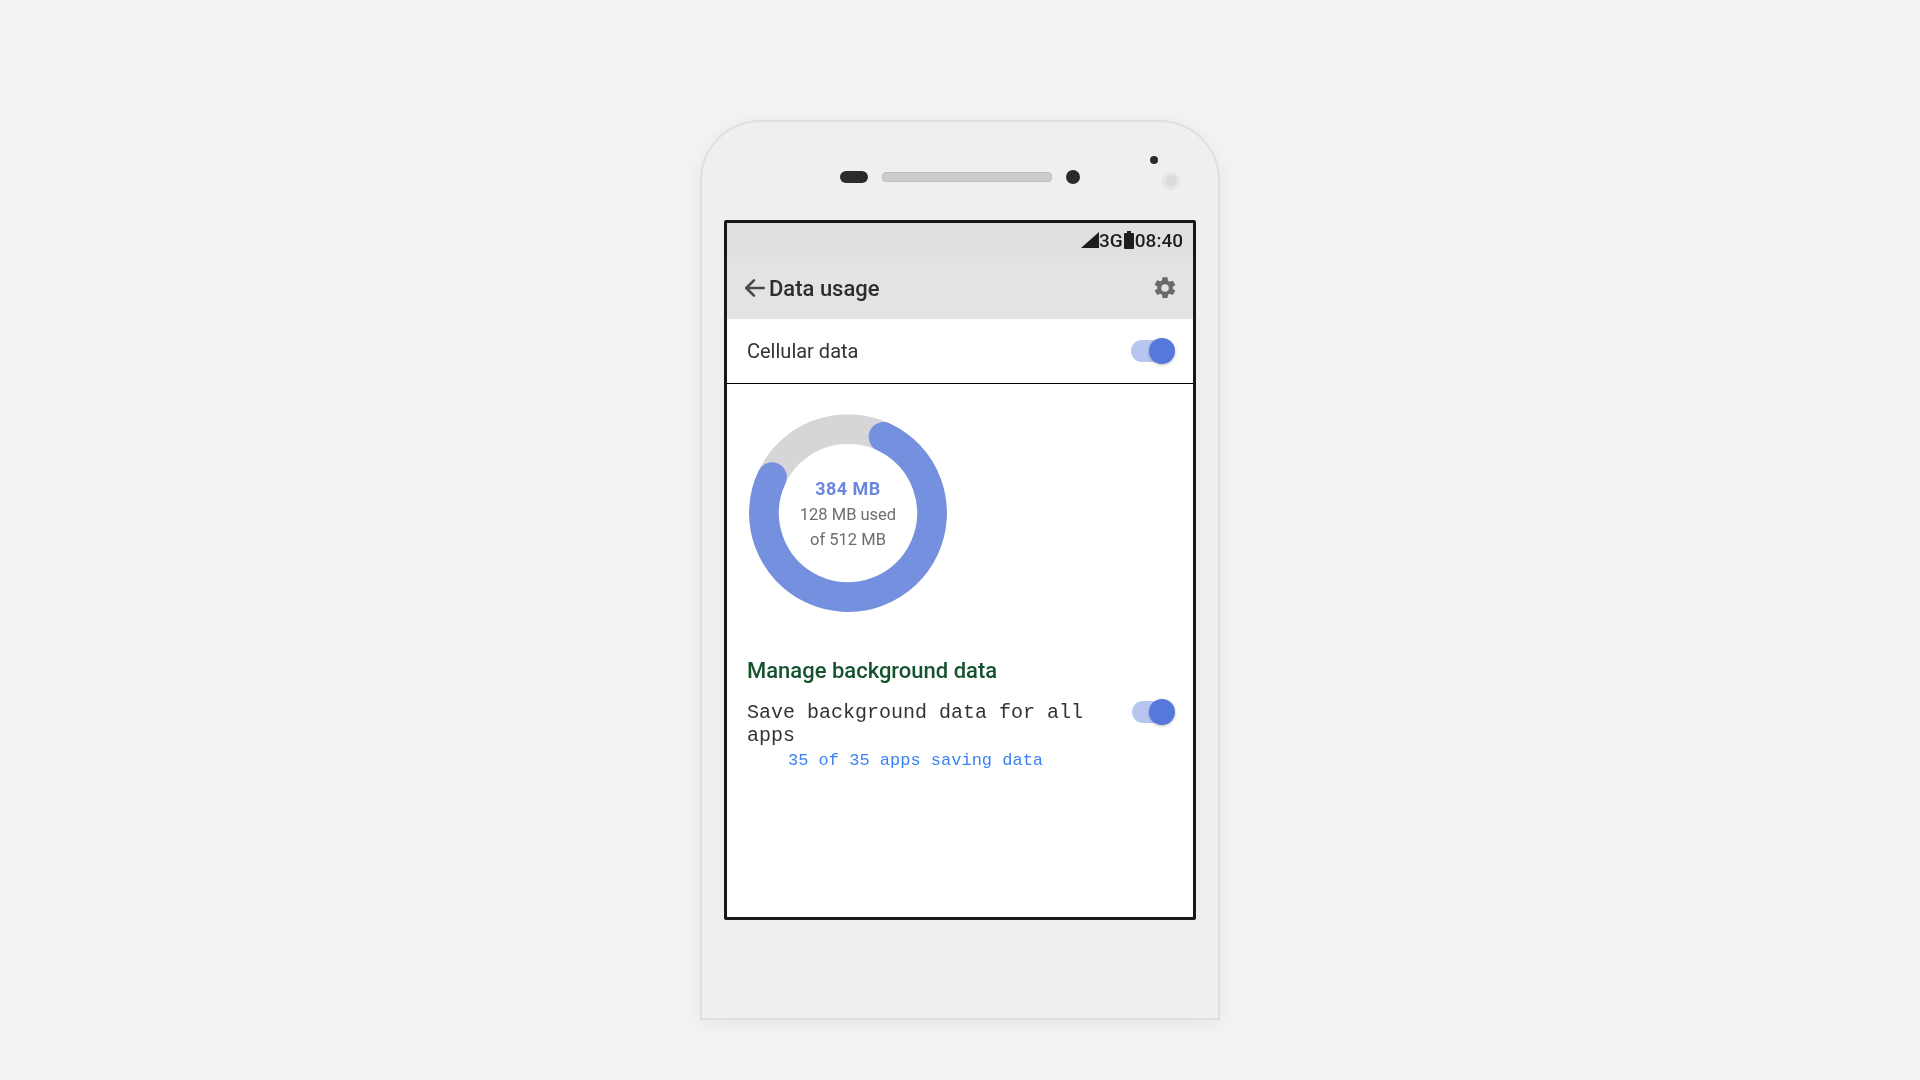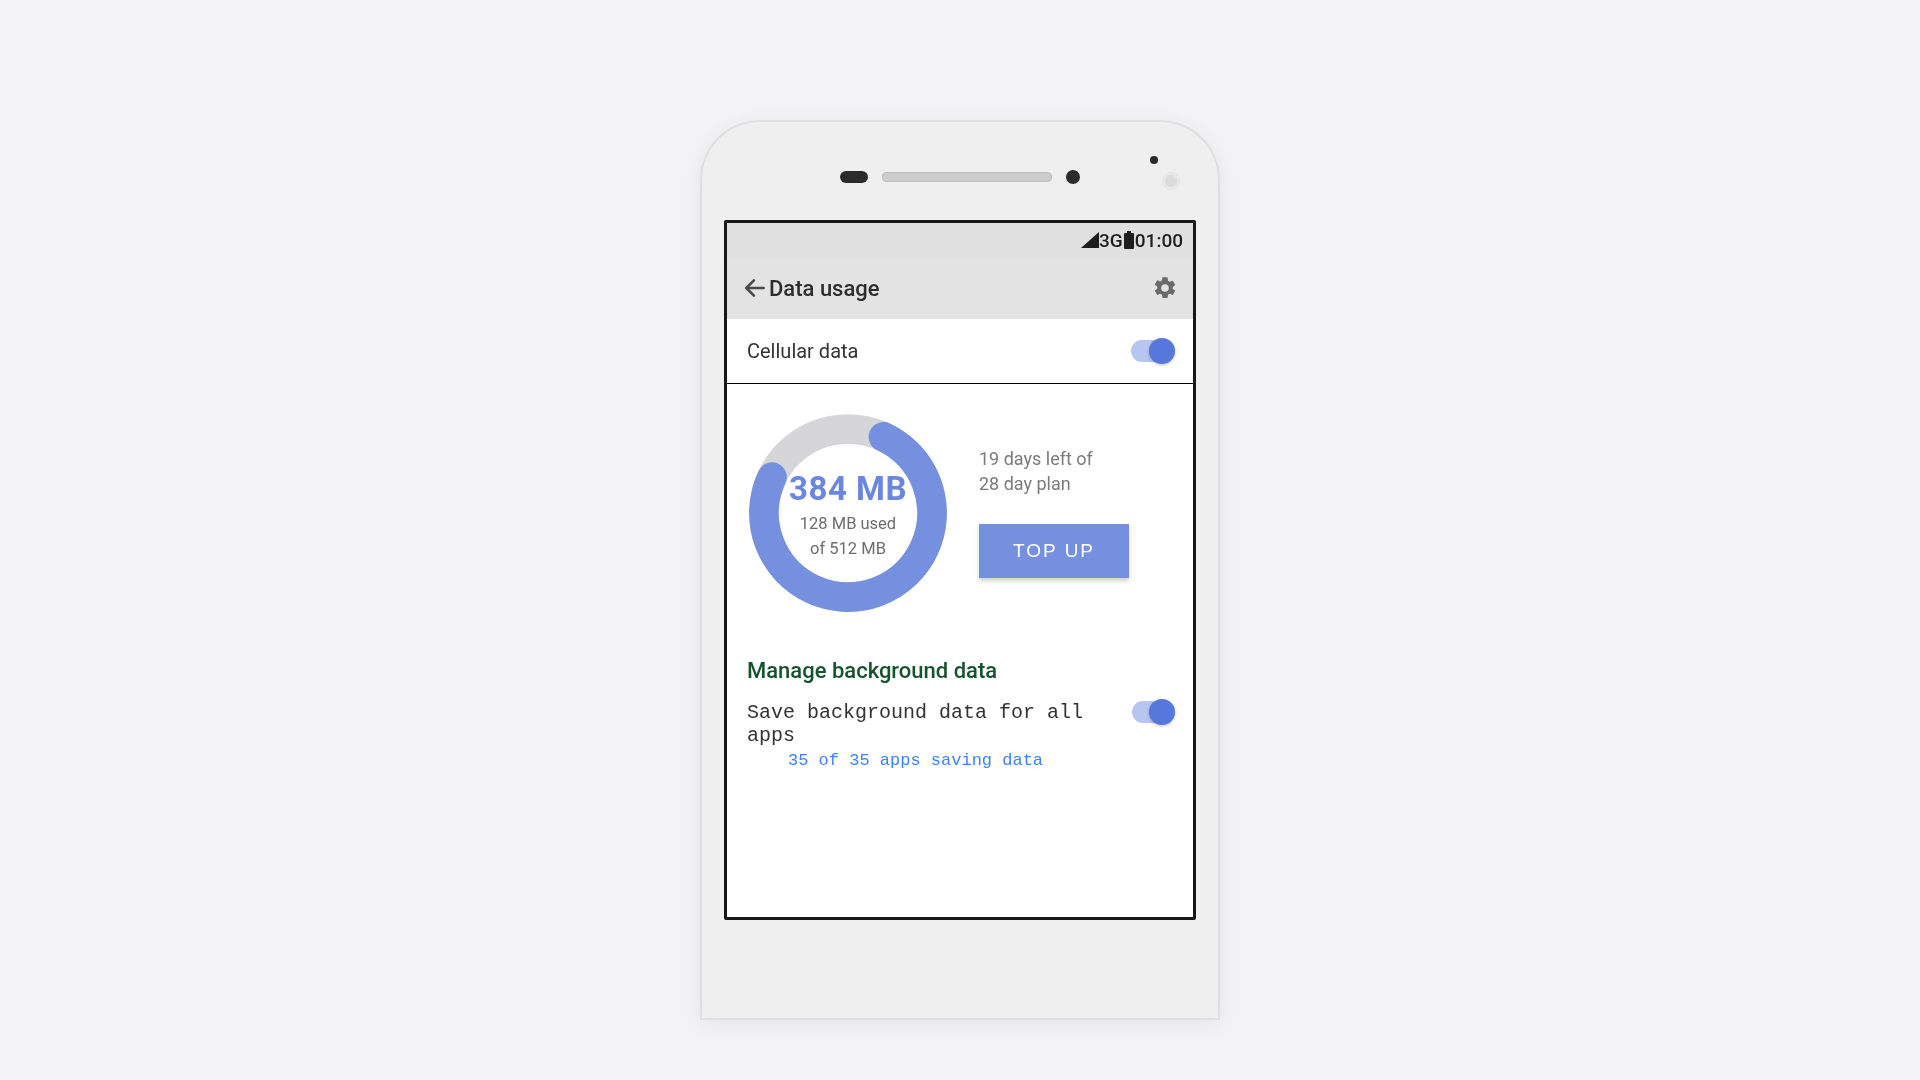--- a/index.html
+++ b/index.html
@@ -108,21 +108,21 @@
     align-items: center;
     padding: 24px 16px 30px 16px;
     gap: 26px;
   }
   .donut-wrap { width: 210px; height: 210px; position: relative; }
   .donut-text {
     position: absolute; inset: 0;
     display: flex; flex-direction: column; align-items: center; justify-content: center;
     text-align: center;
   }
-  .donut-text .big { font-size: 33px; font-weight: 700; color: #6b86df; letter-spacing: 0.5px; }
+  .donut-text .big { font-size: 18px; font-weight: 700; color: #6b86df; letter-spacing: 0.5px; }
   .donut-text .line { font-size: 16.5px; color: #6d6d6d; margin-top: 6px; }
 
   .plan-side { flex: 1; display:flex; flex-direction:column; gap: 4px; }
   .plan-side .pline { font-size: 18px; color: #7b7b7b; }
   .topup-btn {
     margin-top: 26px;
     align-self: flex-start;
     padding: 16px 34px;
     background: #7690e0;
     color: #fff;
@@ -164,21 +164,21 @@
             <path d="M0 16 L18 16 L18 0 Z" fill="#1e1e1e"></path>
           </svg>
       </span>
       <span>3G</span>
       <span class="battery-icon">
         <svg width="12" height="18" viewBox="0 0 12 18">
             <rect x="4" y="0" width="4" height="2" fill="#1e1e1e"></rect>
             <rect x="1" y="2" width="10" height="16" rx="1" fill="#1e1e1e"></rect>
           </svg>
       </span>
-      <span>01:00</span>
+      <span>08:40</span>
     </div>
 
     <div class="appbar">
       <span class="icon-btn">
         <svg width="26" height="26" viewBox="0 0 24 24" fill="none" stroke="#4a4a4a" stroke-width="2.4" stroke-linecap="round" stroke-linejoin="round">
             <line x1="20" y1="12" x2="4" y2="12"></line>
             <polyline points="11 5 4 12 11 19"></polyline>
           </svg>
       </span>
       <span class="title">Data usage</span>
@@ -204,25 +204,20 @@
             <circle cx="60" cy="60" r="48" fill="none" stroke="#d6d6d8" stroke-width="17"></circle>
             <circle cx="60" cy="60" r="48" fill="none" stroke="#7690e0" stroke-width="17" stroke-dasharray="226 301.6" stroke-dashoffset="0" transform="rotate(-65 60 60)" stroke-linecap="round"></circle>
           </svg>
           <div class="donut-text">
             <span class="big">384 MB</span>
             <span class="line">128 MB used</span>
             <span class="line">of 512 MB</span>
           </div>
         </div>
 
-        <div class="plan-side">
-          <span class="pline">19 days left of</span>
-          <span class="pline">28 day plan</span>
-          <button class="topup-btn">TOP UP</button>
-        </div>
       </div>
 
       <div class="section-header">Manage background data</div>
 
       <div class="bg-row">
         <div class="text">
           <span class="row-title">Save background data for all apps</span>
           <span class="row-sub">35 of 35 apps saving data</span>
         </div>
         <span class="toggle">

